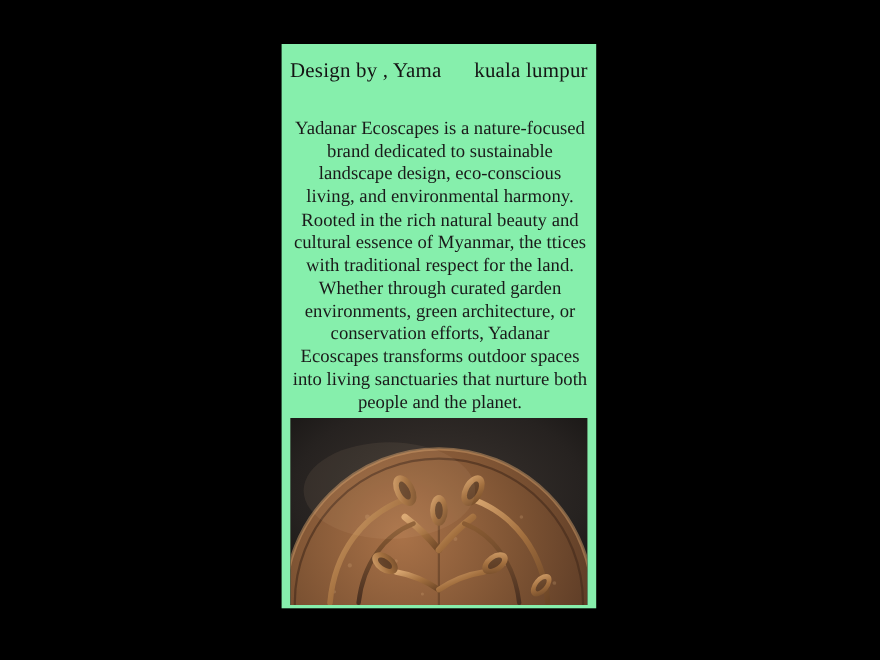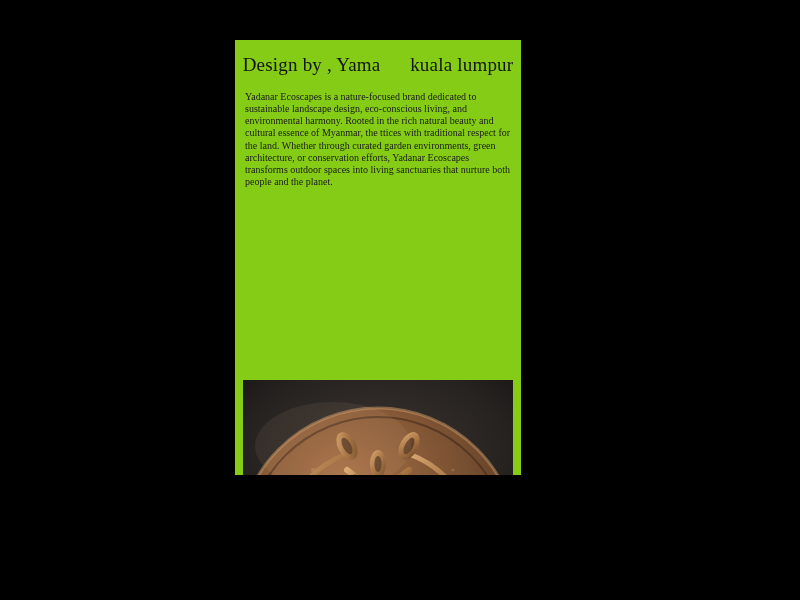--- a/index.html
+++ b/index.html
@@ -14,48 +14,48 @@
     overflow: hidden;
   }
   .stage {
     position: relative;
     width: 800px;
     height: 600px;
     background: #000000;
   }
   .card {
     position: absolute;
-    left: 235px;
+    left: 256px;
     top: 40px;
     width: 286px;
-    height: 435px;
-    background: #84cc16;
+    height: 513px;
+    background: #86efac;
     overflow: hidden;
   }
   .card-header {
     padding: 14px 0 0 0;
     text-align: center;
   }
   .header-line {
     display: block;
     font-family: "Liberation Serif", serif;
     font-size: 19px;
     color: #141414;
     letter-spacing: 0.2px;
     white-space: pre;
     line-height: 1.2;
   }
   .body-copy {
-    margin: 14px 0 0 0;
+    margin: 30px 0 0 0;
     padding: 0 8px 0 10px;
     font-family: "Liberation Serif", serif;
-    font-size: 10px;
+    font-size: 17px;
     line-height: 1.22;
     color: #1a1a1a;
-    text-align: left;
+    text-align: center;
   }
   .body-copy p {
     margin: 0;
   }
   .image-wrap {
     position: absolute;
     left: 8px;
     top: 340px;
     width: 270px;
     height: 170px;

